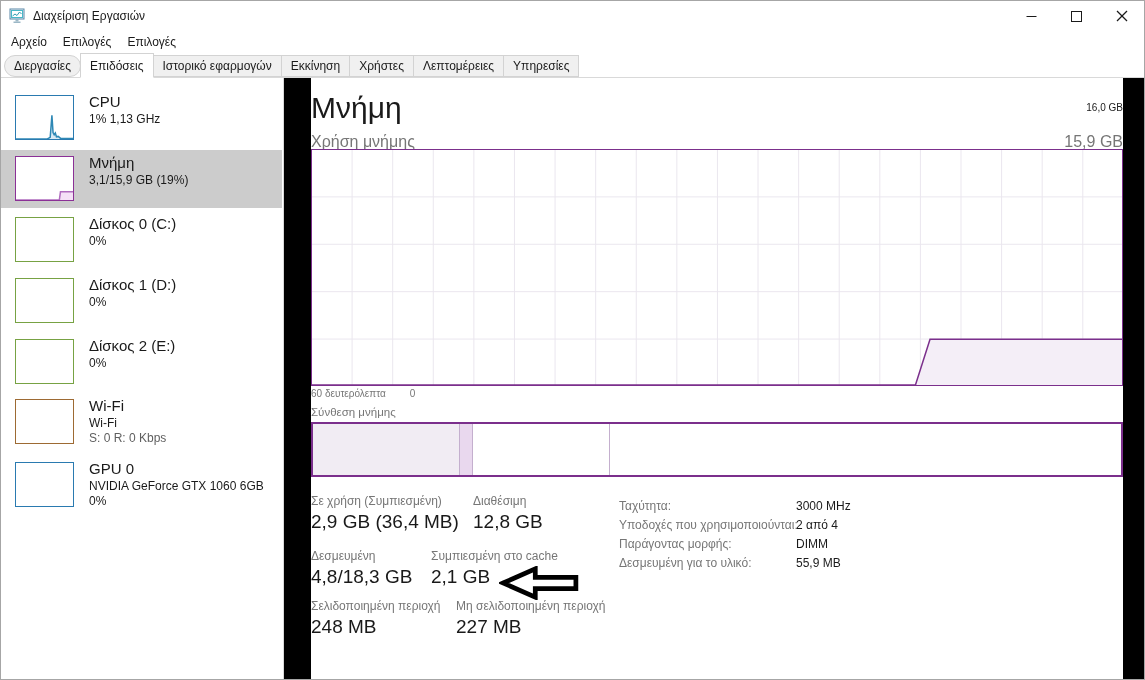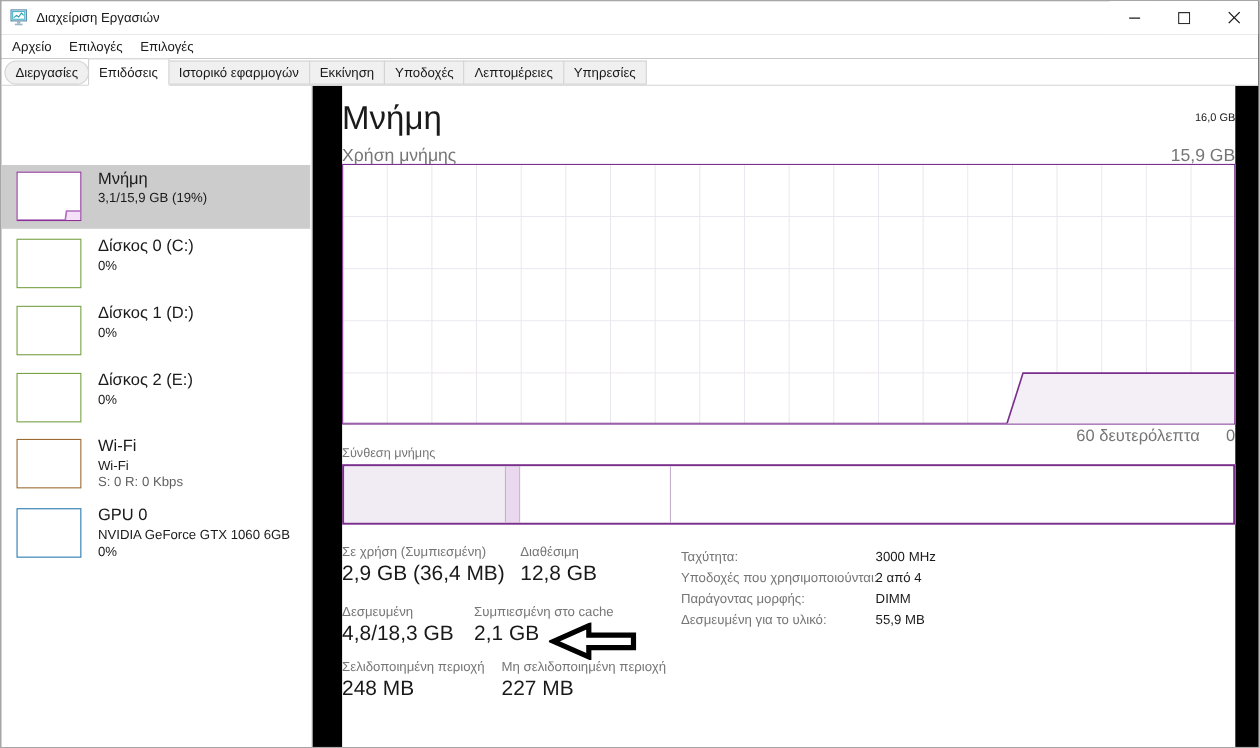--- a/index.html
+++ b/index.html
@@ -34,21 +34,21 @@
   .side-title{font-size:15px;line-height:20px;white-space:nowrap;}
   .side-sub{font-size:12px;line-height:15px;color:#1a1a1a;white-space:nowrap;}
 
   .main{position:absolute;left:310px;top:77px;width:812px;height:603px;background:#fff;}
   .main-title{position:absolute;left:0;top:13px;font-size:30px;font-weight:300;line-height:34px;}
   .main-total{position:absolute;right:0;top:24px;font-size:10px;}
   .chart-caption{position:absolute;left:0;top:55px;width:100%;display:flex;justify-content:space-between;font-size:16px;color:#767676;}
   .usage-chart{position:absolute;left:0;top:71px;width:812px;height:237px;border:1.5px solid #7b2f8c;background-color:#fff;
      background-image:linear-gradient(to right,#eae6ee 1px,transparent 1px),linear-gradient(to bottom,#eae6ee 1px,transparent 1px);
      background-size:40.6px 47.4px;background-position:-1px -1px;}
-  .chart-xlabels{position:absolute;left:0;top:310px;width:100%;display:flex;justify-content:flex-end;font-size:15px;color:#767676;gap:24px;}
+  .chart-xlabels{position:absolute;left:0;top:310px;width:100%;display:flex;justify-content:flex-start;font-size:10px;color:#767676;gap:24px;}
   .comp-label{position:absolute;left:0;top:328px;font-size:11.5px;color:#767676;}
   .comp-bar{position:absolute;left:0;top:344px;width:812px;height:55px;border:2px solid #7b2f8c;display:flex;background:#fff;}
   .comp-seg{height:100%;border-right:1px solid #c4afce;}
   .comp-seg:last-child{border-right:none;}
 
   .stat{position:absolute;}
   .stat-label{font-size:12px;color:#767676;white-space:nowrap;}
   .stat-value{font-size:19px;color:#191919;margin-top:3px;white-space:nowrap;}
 
   .details{position:absolute;left:308px;top:419px;font-size:12px;line-height:19px;}
@@ -96,27 +96,39 @@
     <span class="menu-item">Αρχείο</span>
     <span class="menu-item">Επιλογές</span>
     <span class="menu-item">Επιλογές</span>
   </div>
 
   <div class="tabbar">
     <div class="tab">Διεργασίες</div>
     <div class="tab active">Επιδόσεις</div>
     <div class="tab">Ιστορικό εφαρμογών</div>
     <div class="tab">Εκκίνηση</div>
-    <div class="tab">Υποδοχές</div>
+    <div class="tab">Χρήστες</div>
     <div class="tab">Λεπτομέρειες</div>
     <div class="tab">Υπηρεσίες</div>
   </div>
 
   <div class="sidebar">
 
+    <div class="side-item" style="top: 11px; --accent: #2a7ab0;">
+      <div class="mini-chart">
+          <svg viewBox="0 0 100 100" preserveAspectRatio="none" style="position: absolute; left: 0px; top: 0px; width: 100%; height: 100%; display: block;">
+            <polygon points="0,100 55,100 60,96 63,45 65,85 67,90 69,86 71,95 74,94 78,98 100,99 100,100 0,100" fill="#d9eaf5"></polygon>
+            <polyline points="0,100 55,100 60,96 63,45 65,85 67,90 69,86 71,95 74,94 78,98 100,99" fill="none" stroke="#2e88b5" stroke-width="1.5" vector-effect="non-scaling-stroke"></polyline>
+          </svg>
+        </div>
+      <div class="side-text">
+        <div class="side-title">CPU</div>
+        <div class="side-sub">1% 1,13 GHz</div>
+      </div>
+    </div>
 
     <div class="side-item selected" style="top: 72px; --accent: #8b3096;">
       <div class="mini-chart">
           <svg viewBox="0 0 100 100" preserveAspectRatio="none" style="position: absolute; left: 0px; top: 0px; width: 100%; height: 100%; display: block;">
             <polygon points="0,100 76,100 78,81 100,81 100,100 0,100" fill="#f5e1f7"></polygon>
             <polyline points="0,100 76,100 78,81 100,81" fill="none" stroke="#b06cbf" stroke-width="1.5" vector-effect="non-scaling-stroke"></polyline>
           </svg>
         </div>
       <div class="side-text">
         <div class="side-title">Μνήμη</div>

